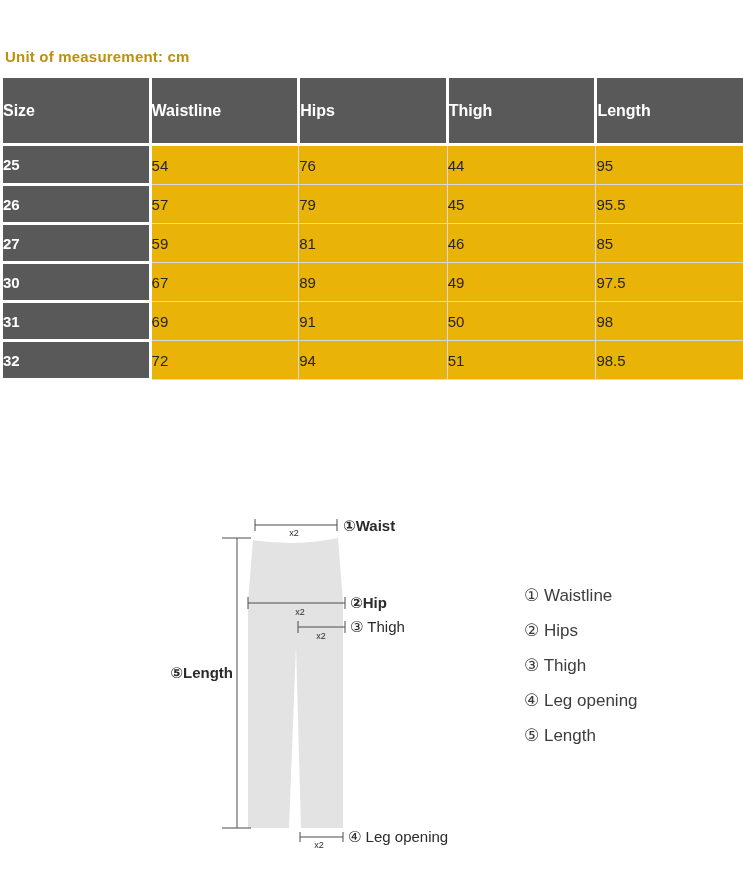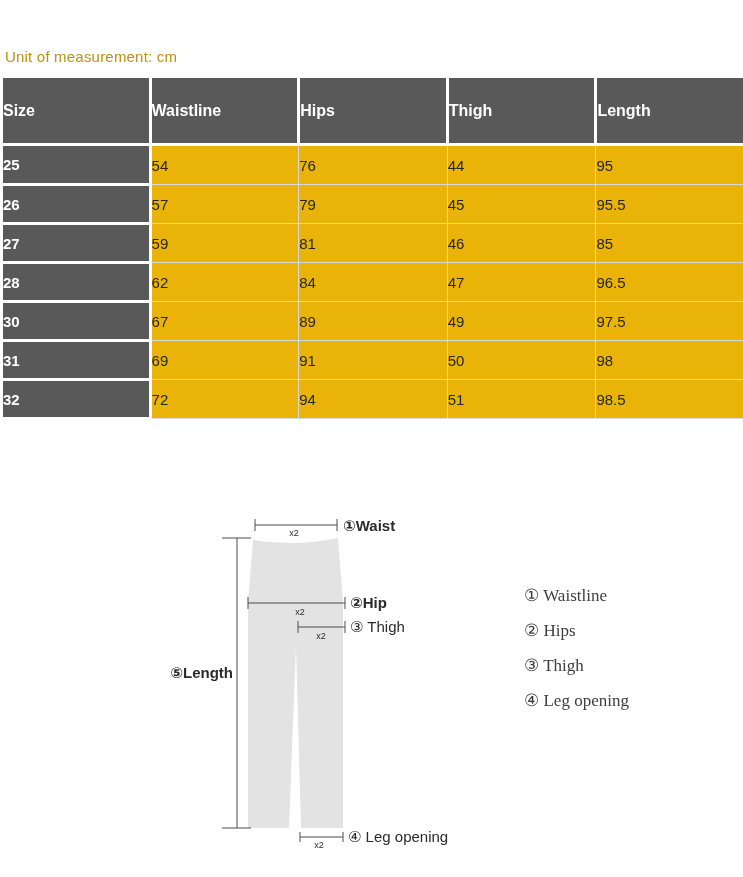--- a/index.html
+++ b/index.html
@@ -10,21 +10,21 @@
     font-family: "Liberation Sans", "DejaVu Sans", sans-serif;
     position: relative;
     overflow: hidden;
   }
 
   
   .unit-note {
     position: absolute;
     left: 5px; top: 48px;
     font-size: 15px;
-    font-weight: normal;
+    font-weight: bold;
     color: #bf8f0f;
     letter-spacing: 0.2px;
   }
 
   
   table.size-chart {
     position: absolute;
     top: 75px; left: 0;
     width: 743px;
     border-collapse: collapse;
@@ -66,21 +66,21 @@
   svg.pants-diagram text {
     font-family: "Liberation Sans", "DejaVu Sans", sans-serif;
     fill: #2b2b2b;
   }
   .measure-label-bold { font-size: 15px; font-weight: bold; }
   .measure-label-reg  { font-size: 15px; fill: #3a3a3a; }
   .x2-label { font-size: 9px; fill: #333333; }
 
   .legend {
     position: absolute;
-    left: 524px; top: 578px; font-family: Liberation Serif, serif;
+    left: 524px; top: 578px;
   }
   .legend-item {
     height: 35px;
     line-height: 35px;
     font-size: 17px;
     color: #3d3d3d;
     white-space: nowrap;
   }
 </style>
 </head>
@@ -114,27 +114,20 @@
       <td class="val-cell">95.5</td>
     </tr>
     <tr>
       <th class="size-cell">27</th>
       <td class="val-cell">59</td>
       <td class="val-cell">81</td>
       <td class="val-cell">46</td>
       <td class="val-cell">85</td>
     </tr>
     <tr>
-      <th class="size-cell">28</th>
-      <td class="val-cell">62</td>
-      <td class="val-cell">84</td>
-      <td class="val-cell">47</td>
-      <td class="val-cell">96.5</td>
-    </tr>
-    <tr>
       <th class="size-cell">30</th>
       <td class="val-cell">67</td>
       <td class="val-cell">89</td>
       <td class="val-cell">49</td>
       <td class="val-cell">97.5</td>
     </tr>
     <tr>
       <th class="size-cell">31</th>
       <td class="val-cell">69</td>
       <td class="val-cell">91</td>
@@ -198,13 +191,14 @@
   <text class="measure-label-reg" x="350" y="632">③ Thigh</text>
   <text class="measure-label-bold" x="233" y="678" text-anchor="end">⑤Length</text>
   <text class="measure-label-reg" x="348" y="842">④ Leg opening</text>
 </svg>
 
 <div class="legend">
   <div class="legend-item">① Waistline</div>
   <div class="legend-item">② Hips</div>
   <div class="legend-item">③ Thigh</div>
   <div class="legend-item">④ Leg opening</div>
+  <div class="legend-item">⑤ Length</div>
 </div>
 
 </body></html>

